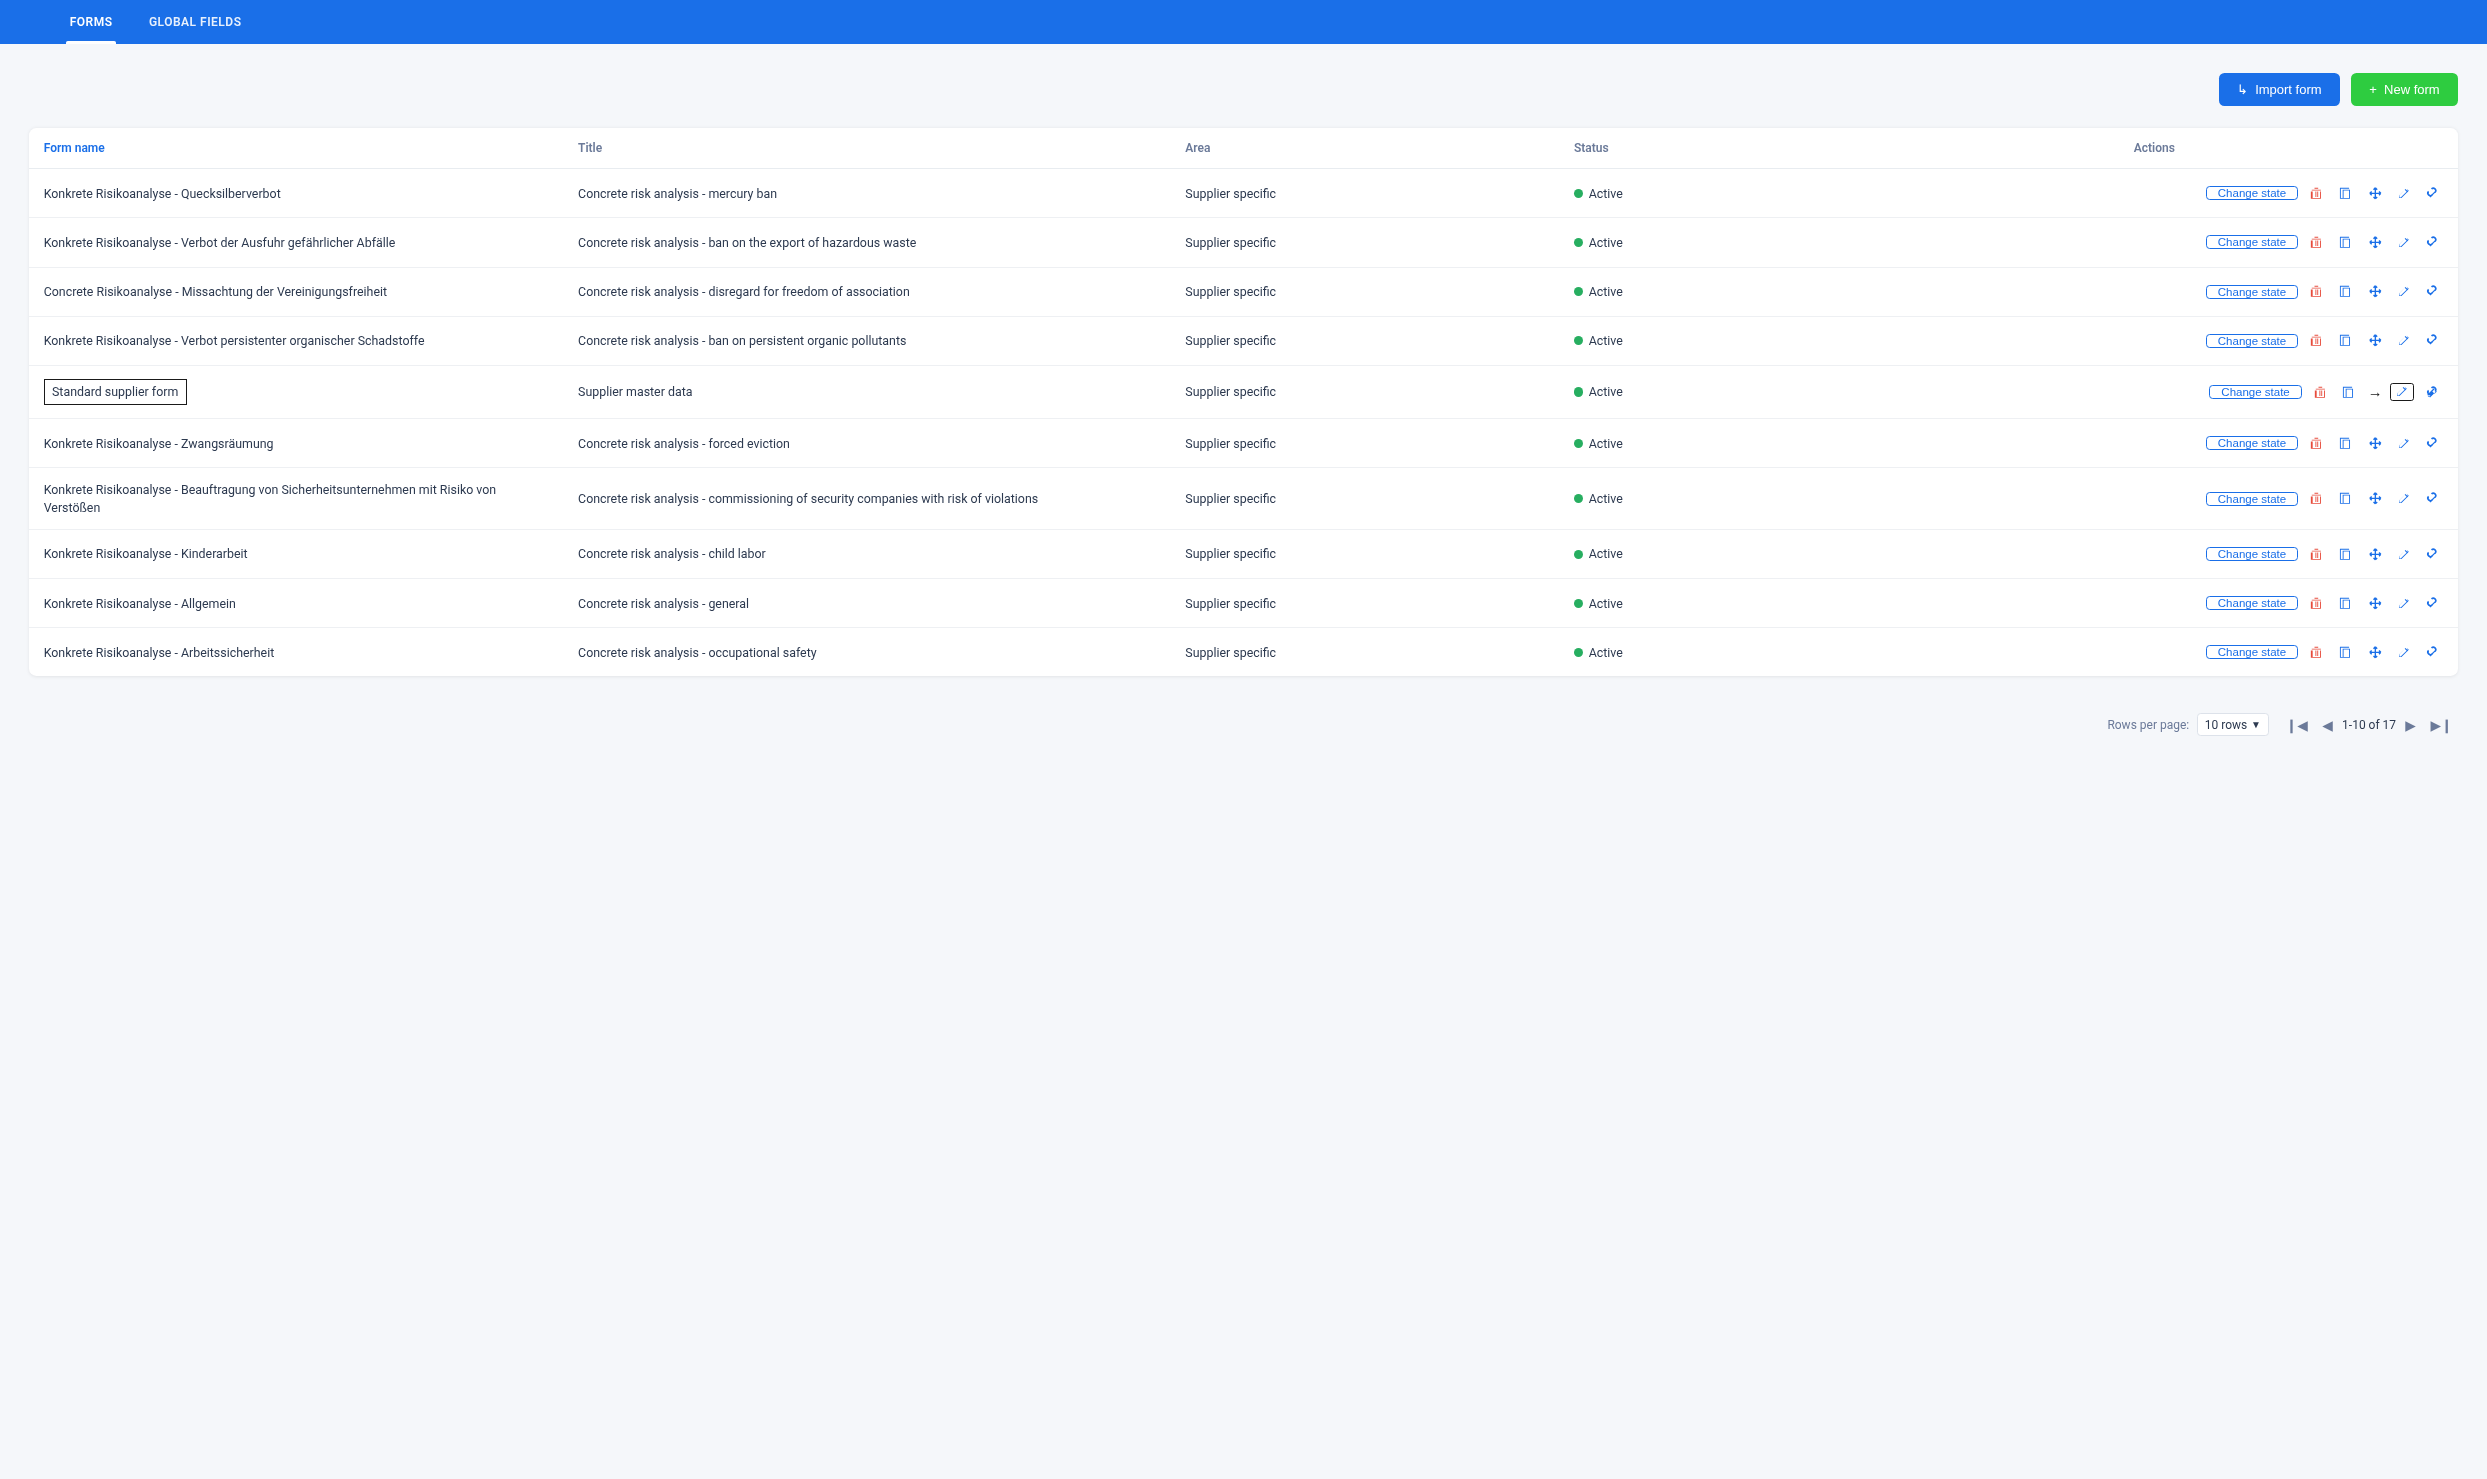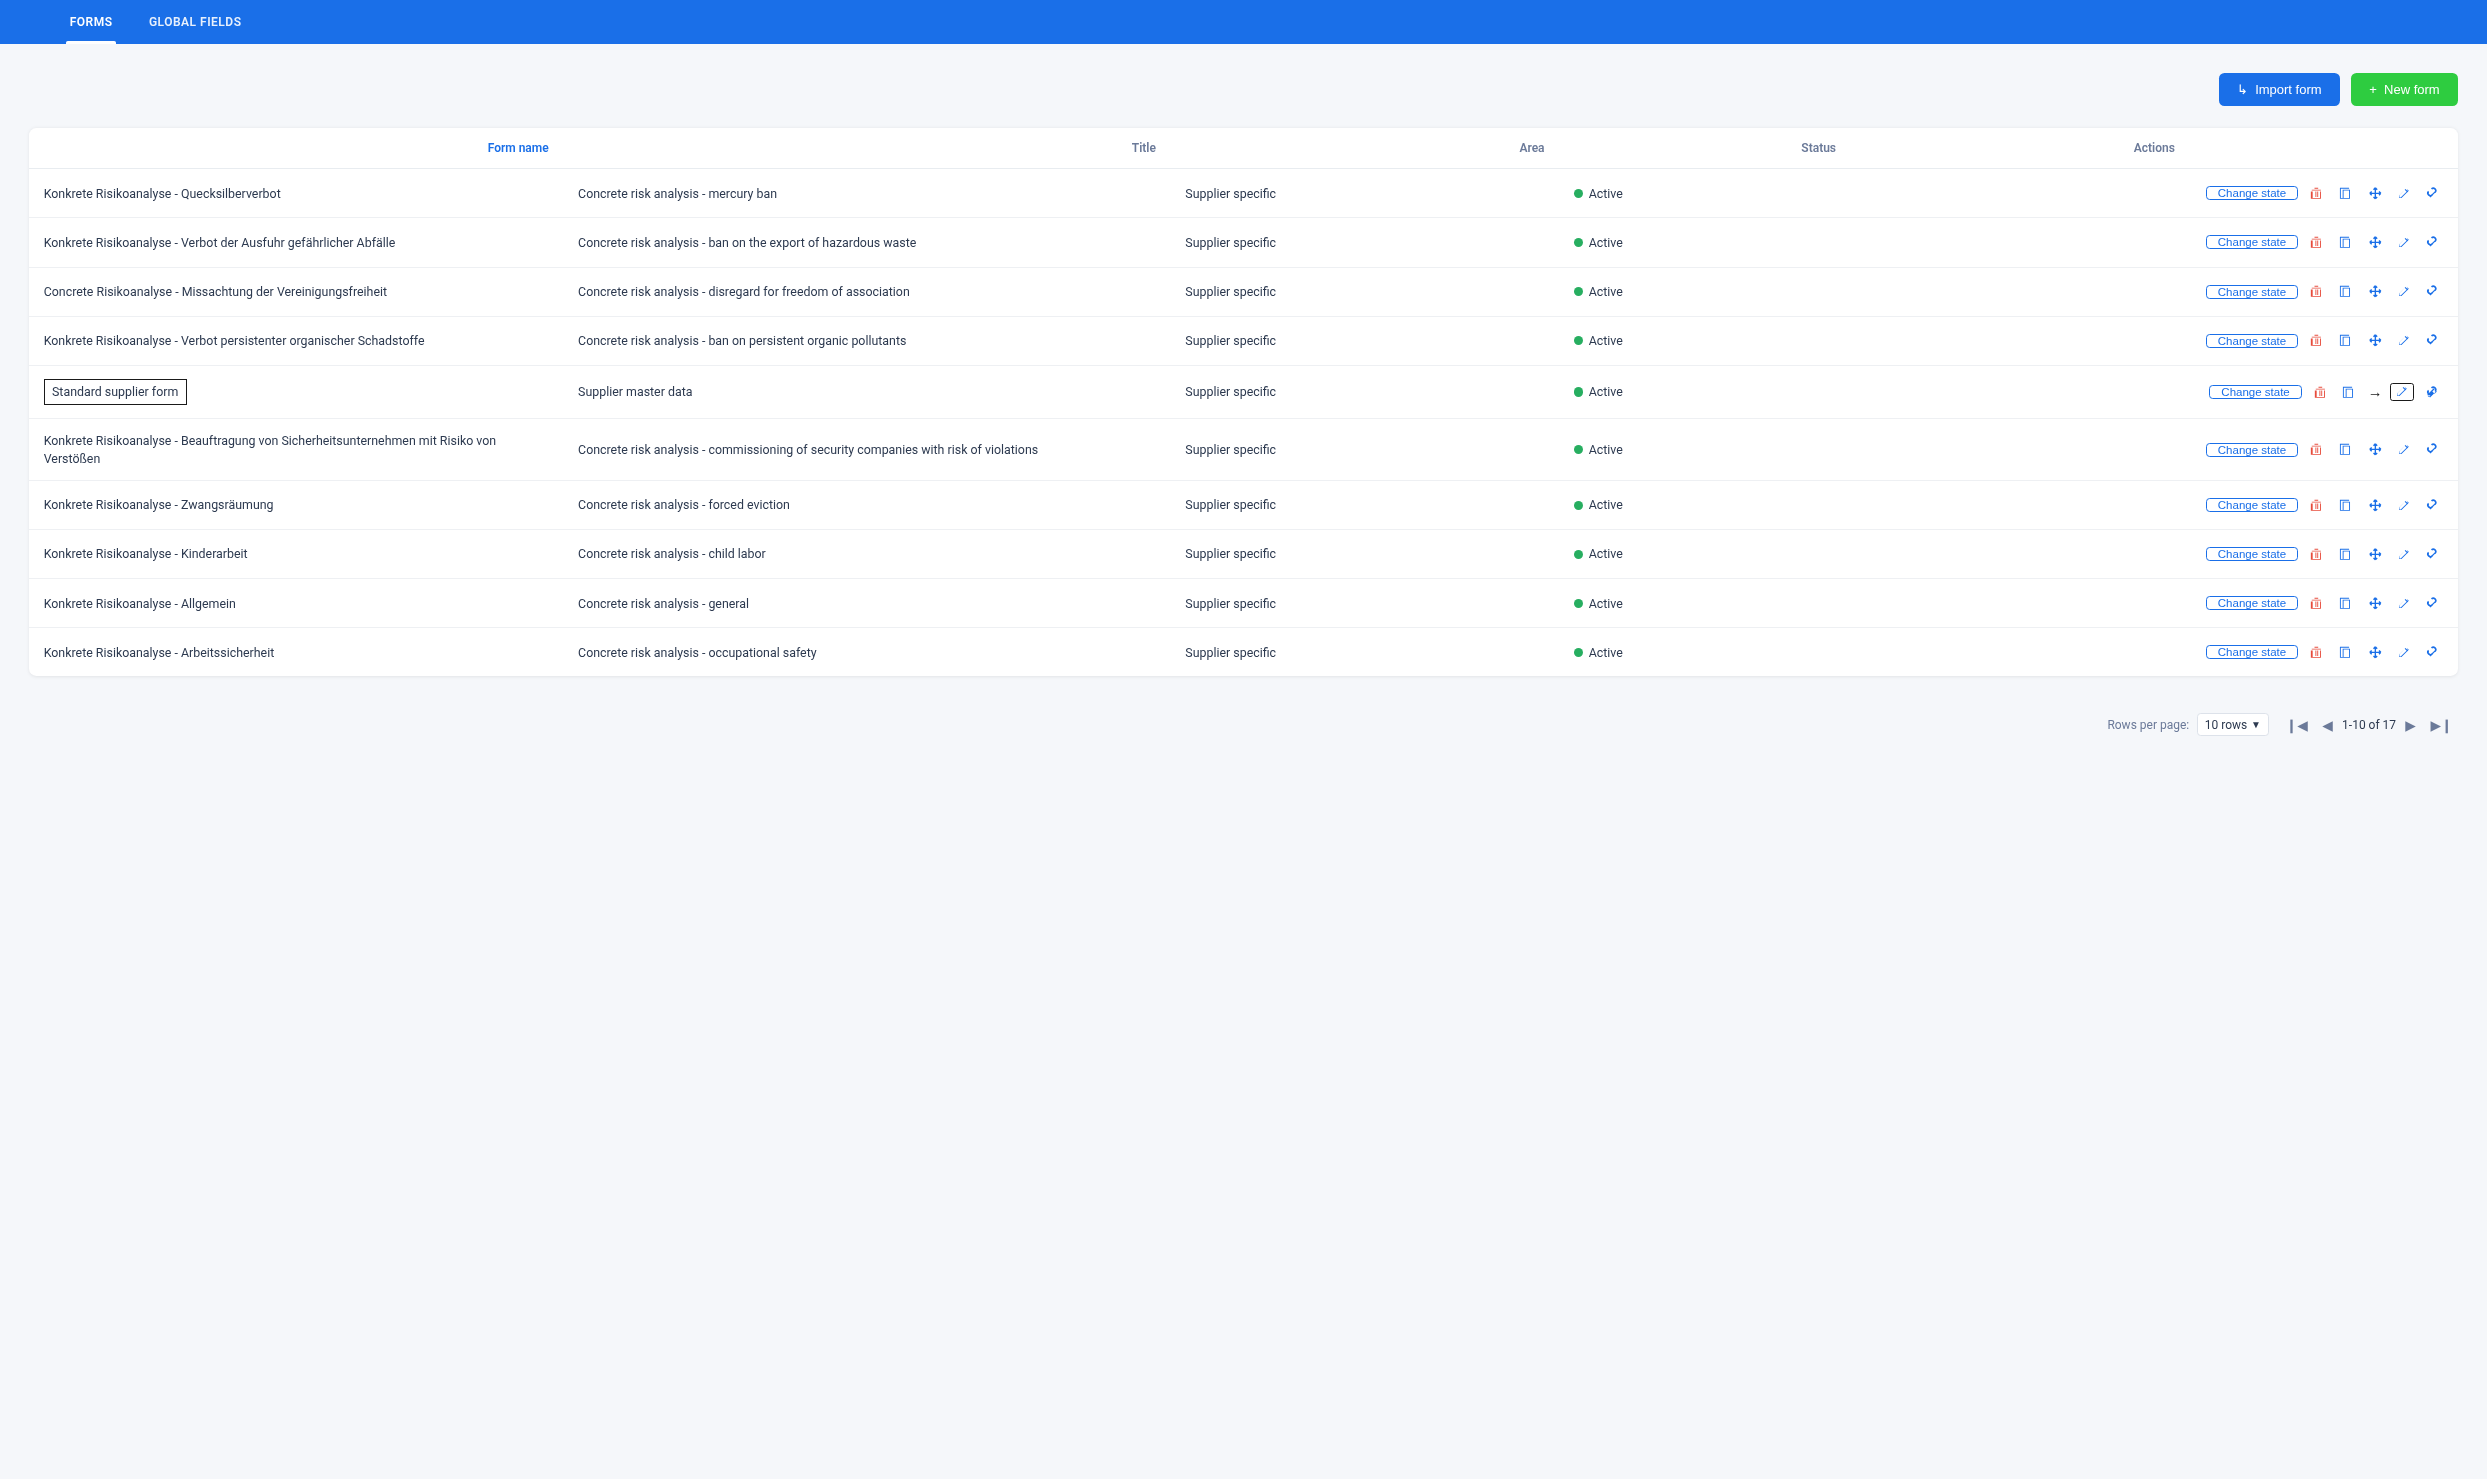--- a/index.html
+++ b/index.html
@@ -91,21 +91,21 @@
     }
     table {
       width: 100%;
       border-collapse: collapse;
     }
     thead tr {
       border-bottom: 1.8px solid #e8ecf0;
     }
     thead th {
       padding: 13px 14.7px;
-      text-align: right;
+      text-align: left;
       font-size: 12px;
       font-weight: 600;
       color: #6b7a99;
       white-space: nowrap;
     }
     thead th.actions-col {
       text-align: center;
     }
     tbody tr {
       border-bottom: 0.9px solid #eef0f3;
@@ -481,66 +481,66 @@
           <button class="icon-btn" title="Link" style="color:#1a6fe8;">
             <svg width="14.7" height="14.7" viewBox="0 0 16 16" fill="currentColor">
                     <path d="M9.5 3.5l3 3-7 7-3-3 7-7zm1 1L8 7l2.5 2.5 2.5-2.5-2.5-2.5zM5.5 9.5L3 12l1 1 2.5-2.5L5.5 9.5z"></path>
                     <path d="M6.5 2.5a3.5 3.5 0 0 1 5 5l-1-1a2 2 0 0 0-2.8-2.8l-1-1zm-3 3l1 1a2 2 0 0 0 2.8 2.8l1 1a3.5 3.5 0 0 1-5-5l.2.2z"></path>
                   </svg>
           </button>
         </div>
             </td>
           </tr>
           <tr>
+            <td>Konkrete Risikoanalyse - Zwangsräumung</td>
+            <td>Concrete risk analysis - forced eviction</td>
+            <td>Supplier specific</td>
+            <td>
+              <div class="status-active">
+                <span class="status-dot"></span>
+                <span>Active</span>
+              </div>
+            </td>
+            <td>
+        <div class="actions-cell">
+          <button class="btn-change-state">Change state</button>
+          <button class="icon-btn red" title="Delete">
+            <svg width="14.7" height="14.7" viewBox="0 0 16 16" fill="currentColor">
+                    <path d="M6 2h4v1H6V2zm-3 2h10v1H3V4zm1 2v7h8V6h1v8H2V6h1zm3 0h1v6H7V6zm2 0h1v6H9V6z"></path>
+                  </svg>
+          </button>
+          <button class="icon-btn" title="Copy">
+            <svg width="14.7" height="14.7" viewBox="0 0 16 16" fill="currentColor">
+                    <path d="M4 4h8v10H4V4zm1 1v8h6V5H5zm-2-3h8v1H3V2zm0 1H2v10h2v1H1V2h2v1z"></path>
+                  </svg>
+          </button>
+          <button class="icon-btn" title="Move" style="color:#1a6fe8;">
+            <svg width="14.7" height="14.7" viewBox="0 0 16 16" fill="currentColor">
+                    <path d="M8 2v12M8 2l-2 2M8 2l2 2M8 14l-2-2M8 14l2-2" stroke="currentColor" stroke-width="1.5" fill="none"></path>
+                    <path d="M2 8h12M2 8l2-2M2 8l2 2M14 8l-2-2M14 8l-2 2" stroke="currentColor" stroke-width="1.5" fill="none"></path>
+                  </svg>
+          </button>
+          <button class="icon-btn" title="Edit">
+            <svg width="13" height="13" viewBox="0 0 16 16" fill="currentColor">
+                    <path d="M11.5 1.5l3 3-9 9H2.5v-3l9-9zm1 1l-1-1-8.5 8.5V13h1.5l8.5-8.5-1.5-1.5 1.5 1.5z"></path>
+                    <path d="M10.5 2.5l3 3-1 1-3-3 1-1z"></path>
+                  </svg>
+          </button>
+          <button class="icon-btn" title="Link" style="color:#1a6fe8;">
+            <svg width="14.7" height="14.7" viewBox="0 0 16 16" fill="currentColor">
+                    <path d="M6.5 2.5a3.5 3.5 0 0 1 5 5l-1-1a2 2 0 0 0-2.8-2.8l-1-1zm-3 3l1 1a2 2 0 0 0 2.8 2.8l1 1a3.5 3.5 0 0 1-5-5l.2.2z"></path>
+                    <path d="M4.9 11.5l5.6-5.6 1 1-5.6 5.6-1-1z"></path>
+                  </svg>
+          </button>
+        </div>
+            </td>
+          </tr>
+          <tr>
             <td>Konkrete Risikoanalyse - Beauftragung von Sicherheitsunternehmen mit Risiko von Verstößen</td>
             <td>Concrete risk analysis - commissioning of security companies with risk of violations</td>
-            <td>Supplier specific</td>
-            <td>
-              <div class="status-active">
-                <span class="status-dot"></span>
-                <span>Active</span>
-              </div>
-            </td>
-            <td>
-        <div class="actions-cell">
-          <button class="btn-change-state">Change state</button>
-          <button class="icon-btn red" title="Delete">
-            <svg width="14.7" height="14.7" viewBox="0 0 16 16" fill="currentColor">
-                    <path d="M6 2h4v1H6V2zm-3 2h10v1H3V4zm1 2v7h8V6h1v8H2V6h1zm3 0h1v6H7V6zm2 0h1v6H9V6z"></path>
-                  </svg>
-          </button>
-          <button class="icon-btn" title="Copy">
-            <svg width="14.7" height="14.7" viewBox="0 0 16 16" fill="currentColor">
-                    <path d="M4 4h8v10H4V4zm1 1v8h6V5H5zm-2-3h8v1H3V2zm0 1H2v10h2v1H1V2h2v1z"></path>
-                  </svg>
-          </button>
-          <button class="icon-btn" title="Move" style="color:#1a6fe8;">
-            <svg width="14.7" height="14.7" viewBox="0 0 16 16" fill="currentColor">
-                    <path d="M8 2v12M8 2l-2 2M8 2l2 2M8 14l-2-2M8 14l2-2" stroke="currentColor" stroke-width="1.5" fill="none"></path>
-                    <path d="M2 8h12M2 8l2-2M2 8l2 2M14 8l-2-2M14 8l-2 2" stroke="currentColor" stroke-width="1.5" fill="none"></path>
-                  </svg>
-          </button>
-          <button class="icon-btn" title="Edit">
-            <svg width="13" height="13" viewBox="0 0 16 16" fill="currentColor">
-                    <path d="M11.5 1.5l3 3-9 9H2.5v-3l9-9zm1 1l-1-1-8.5 8.5V13h1.5l8.5-8.5-1.5-1.5 1.5 1.5z"></path>
-                    <path d="M10.5 2.5l3 3-1 1-3-3 1-1z"></path>
-                  </svg>
-          </button>
-          <button class="icon-btn" title="Link" style="color:#1a6fe8;">
-            <svg width="14.7" height="14.7" viewBox="0 0 16 16" fill="currentColor">
-                    <path d="M6.5 2.5a3.5 3.5 0 0 1 5 5l-1-1a2 2 0 0 0-2.8-2.8l-1-1zm-3 3l1 1a2 2 0 0 0 2.8 2.8l1 1a3.5 3.5 0 0 1-5-5l.2.2z"></path>
-                    <path d="M4.9 11.5l5.6-5.6 1 1-5.6 5.6-1-1z"></path>
-                  </svg>
-          </button>
-        </div>
-            </td>
-          </tr>
-          <tr>
-            <td>Konkrete Risikoanalyse - Zwangsräumung</td>
-            <td>Concrete risk analysis - forced eviction</td>
             <td>Supplier specific</td>
             <td>
               <div class="status-active">
                 <span class="status-dot"></span>
                 <span>Active</span>
               </div>
             </td>
             <td>
         <div class="actions-cell">
           <button class="btn-change-state">Change state</button>

